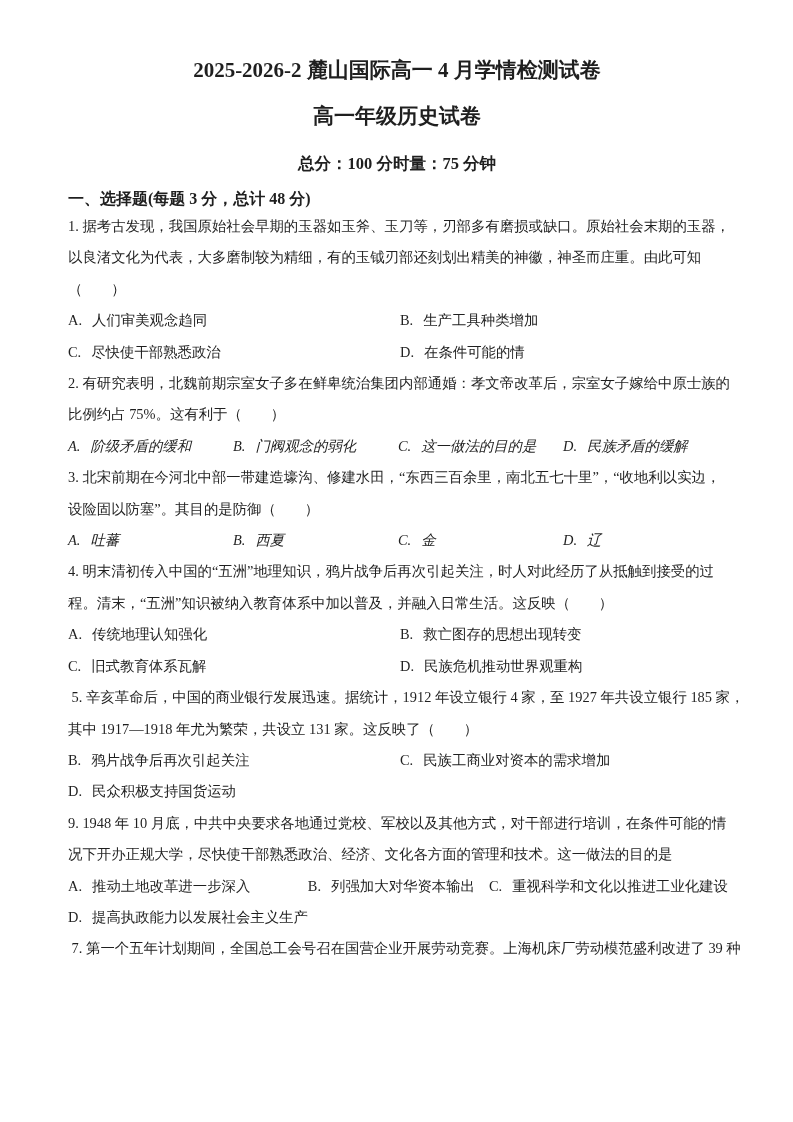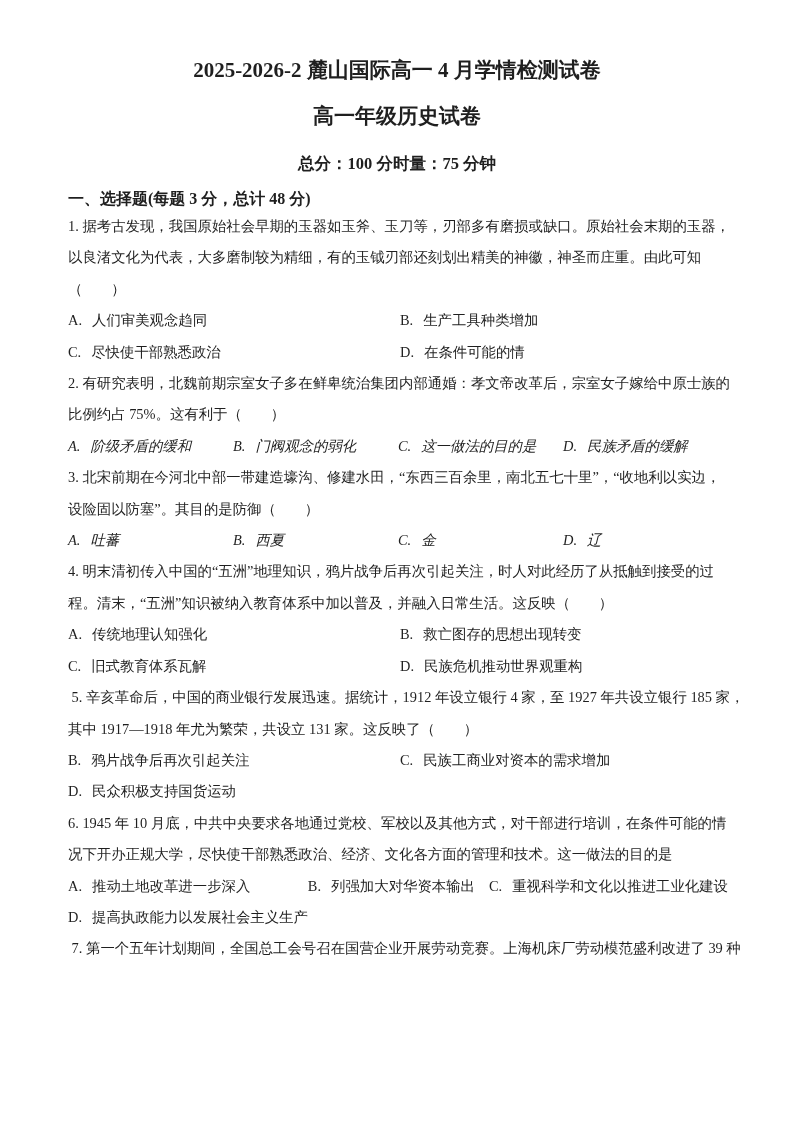--- a/index.html
+++ b/index.html
@@ -126,21 +126,21 @@
       <div class="q-line"> 5. 辛亥革命后，中国的商业银行发展迅速。据统计，1912 年设立银行 4 家，至 1927 年共设立银行 185 家，</div>
       <div class="q-line">其中 1917—1918 年尤为繁荣，共设立 131 家。这反映了（　　）</div>
       <div class="opt-grid cols-2">
         <div class="option"><span class="opt-label">B.</span><span class="opt-text">鸦片战争后再次引起关注</span></div>
         <div class="option"><span class="opt-label">C.</span><span class="opt-text">民族工商业对资本的需求增加</span></div>
         <div class="option"><span class="opt-label">D.</span><span class="opt-text">民众积极支持国货运动</span></div>
       </div>
     </div>
 
     <div class="question">
-      <div class="q-line">6. 1945 年 10 月底，中共中央要求各地通过党校、军校以及其他方式，对干部进行培训，在条件可能的情</div>
+      <div class="q-line">9. 1948 年 10 月底，中共中央要求各地通过党校、军校以及其他方式，对干部进行培训，在条件可能的情</div>
       <div class="q-line">况下开办正规大学，尽快使干部熟悉政治、经济、文化各方面的管理和技术。这一做法的目的是</div>
       <div class="opt-grid cols-1">
         <div class="option"><span class="opt-label">A.</span><span class="opt-text">推动土地改革进一步深入</span></div>
         <div class="option"><span class="opt-label">B.</span><span class="opt-text">列强加大对华资本输出</span></div>
         <div class="option"><span class="opt-label">C.</span><span class="opt-text">重视科学和文化以推进工业化建设</span></div>
         <div class="option"><span class="opt-label">D.</span><span class="opt-text">提高执政能力以发展社会主义生产</span></div>
       </div>
     </div>
 
     <div class="question">

